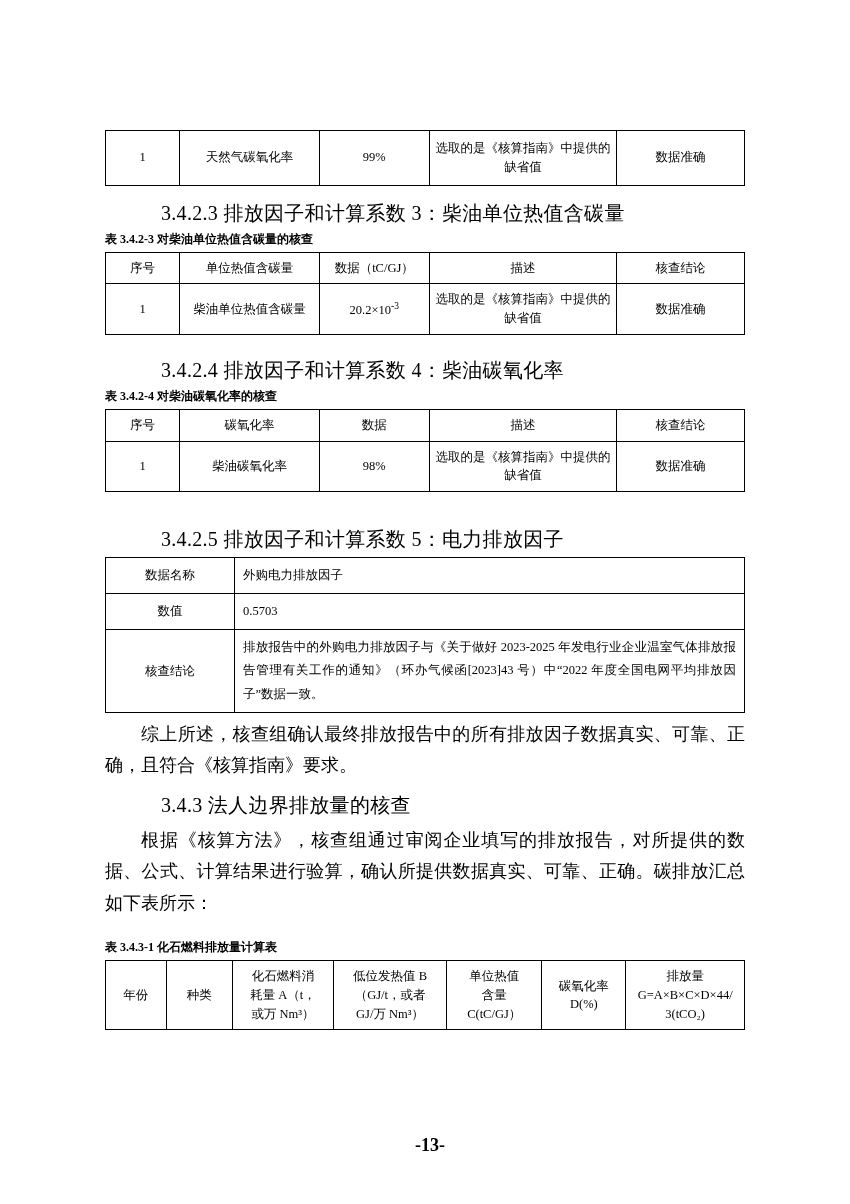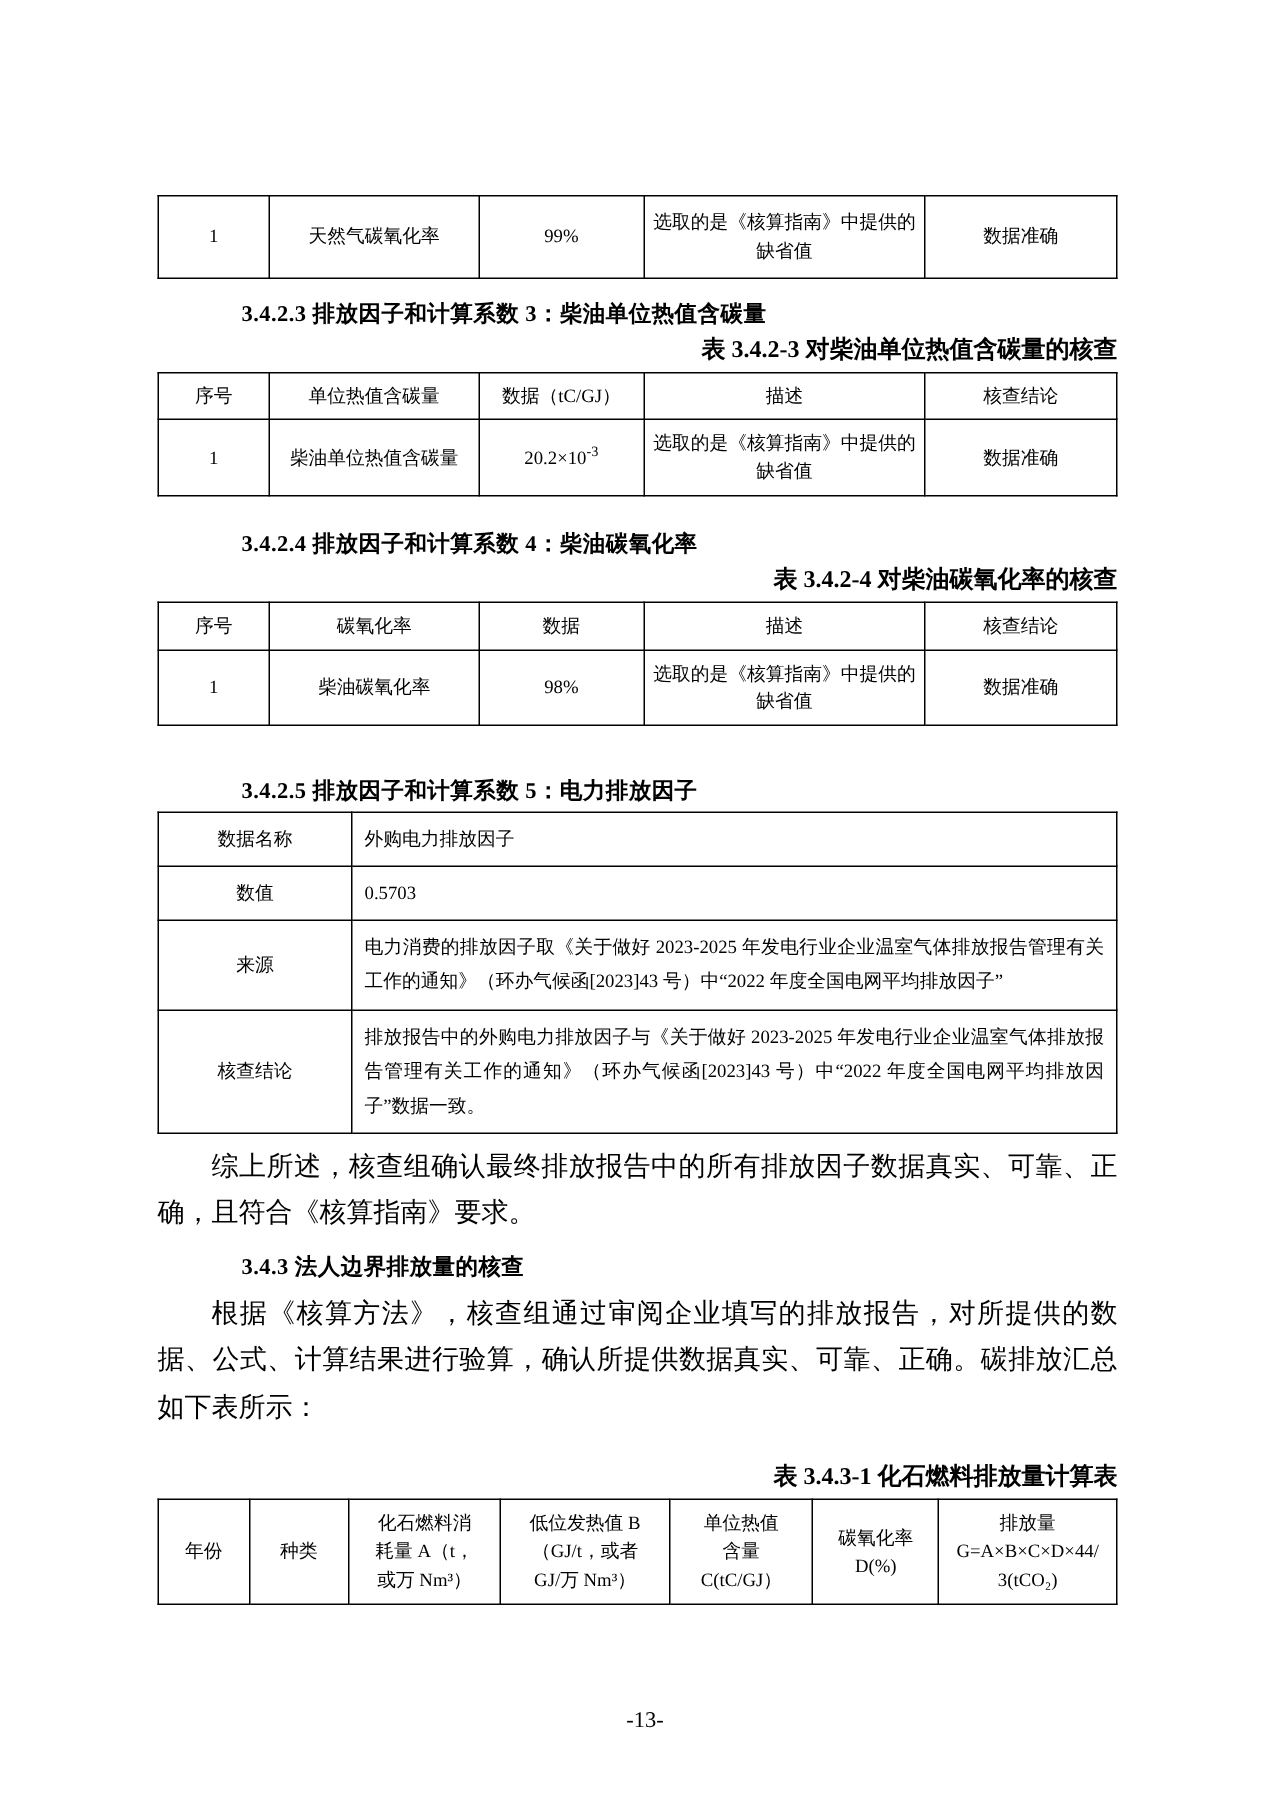--- a/index.html
+++ b/index.html
@@ -29,29 +29,29 @@
   table td, table th {
     border: 1px solid #000;
     font-size: 12.5px;
     text-align: center;
     vertical-align: middle;
     padding: 6px 4px;
     line-height: 1.5;
     font-family: "Liberation Serif", "DejaVu Serif", serif;
   }
   .heading {
-    font-size: 15px;
-    font-weight: bold;
+    font-size: 20px;
+    font-weight: normal;
     margin: 14px 0 4px 56px;
     letter-spacing: 0.3px;
   }
   .tbl-caption {
-    font-size: 16px;
+    font-size: 12px;
     font-weight: bold;
-    text-align: right;
+    text-align: left;
     margin: 2px 0 4px 0;
   }
   .para {
     font-size: 18px;
     line-height: 1.75;
     text-indent: 2em;
     margin: 6px 0 0 0;
     text-align: justify;
   }
   .left-label {
@@ -72,22 +72,22 @@
     padding-left: 8px !important;
     padding-right: 8px !important;
     line-height: 1.85;
   }
   .footer {
     position: absolute;
     left: 10px;
     right: 0;
     bottom: 48px;
     text-align: center;
-    font-size: 15px;
-    font-weight: normal;
+    font-size: 18px;
+    font-weight: bold;
   }
   .sub-idx { vertical-align: sub; font-size: 9.5px; }
   .sup-idx { vertical-align: super; font-size: 9.5px; }
 </style>
 </head>
 <body>
 
 <div class="page">
 
   <table class="t-first">
@@ -147,24 +147,20 @@
   <div class="heading" style="margin-top:34px">3.4.2.5 排放因子和计算系数 5：电力排放因子</div>
   <table>
     <tbody>
       <tr>
         <td class="left-label">数据名称</td>
         <td class="cell-left">外购电力排放因子</td>
       </tr>
       <tr>
         <td class="left-label">数值</td>
         <td class="cell-left">0.5703</td>
-      </tr>
-      <tr>
-        <td class="left-label">来源</td>
-        <td class="cell-just">电力消费的排放因子取《关于做好 2023-2025 年发电行业企业温室气体排放报告管理有关工作的通知》（环办气候函[2023]43 号）中“2022 年度全国电网平均排放因子”</td>
       </tr>
       <tr>
         <td class="left-label">核查结论</td>
         <td class="cell-just">排放报告中的外购电力排放因子与《关于做好 2023-2025 年发电行业企业温室气体排放报告管理有关工作的通知》（环办气候函[2023]43 号）中“2022 年度全国电网平均排放因子”数据一致。</td>
       </tr>
     </tbody>
   </table>
 
   <p class="para">综上所述，核查组确认最终排放报告中的所有排放因子数据真实、可靠、正确，且符合《核算指南》要求。</p>
 

